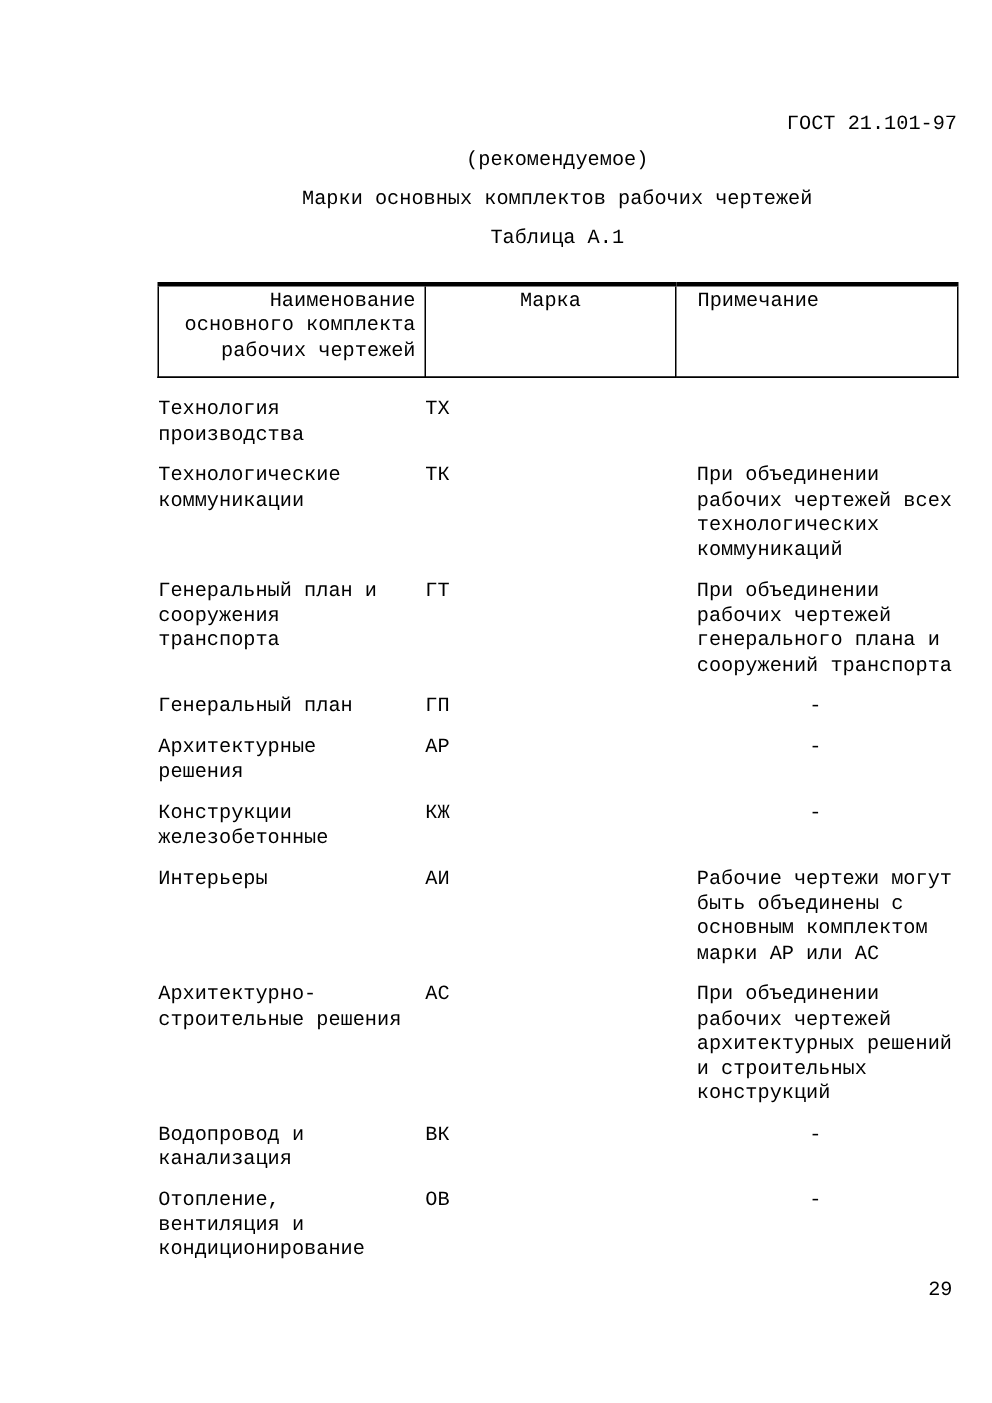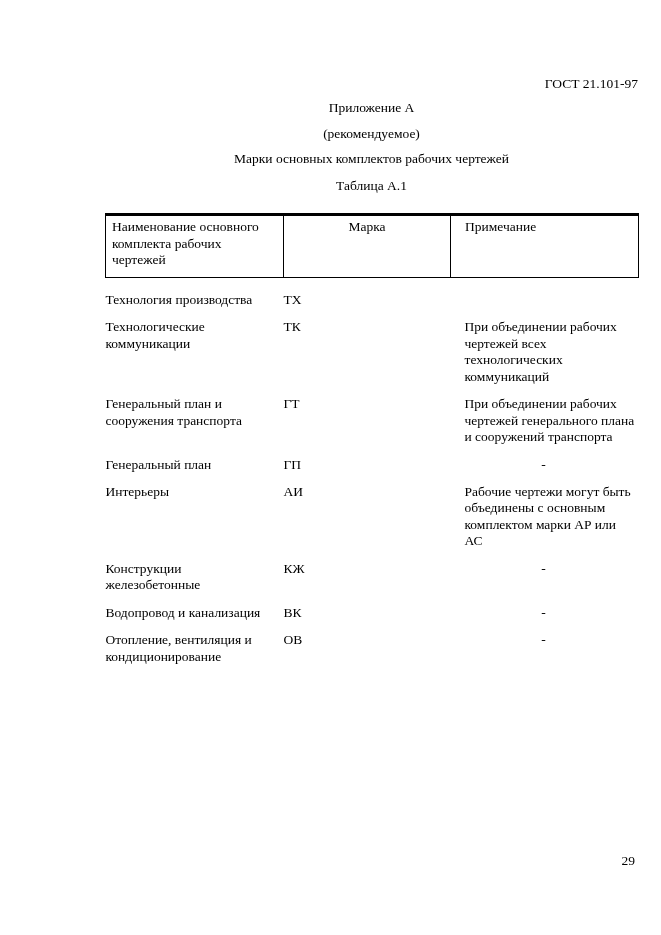--- a/index.html
+++ b/index.html
@@ -6,21 +6,21 @@
     margin: 0;
     padding: 0;
     background: #ffffff;
   }
   .page {
     position: relative;
     width: 661px;
     height: 935px;
     background: #ffffff;
     color: #000000;
-    font-family: Liberation Serif, serif;
+    font-family: Liberation Mono, monospace;
     font-size: 13.5px;
     line-height: 1.22;
     overflow: hidden;
   }
   .content {
     position: absolute;
     left: 105px;
     top: 76px;
     width: 533px;
   }
@@ -52,21 +52,21 @@
   table.marks-table col.c-name { width: 178px; }
   table.marks-table col.c-mark { width: 167px; }
   table.marks-table col.c-note { width: 188px; }
   table.marks-table thead th {
     border: 1px solid #000;
     border-top: 3px solid #000;
     font-weight: normal;
     vertical-align: top;
     padding: 3px 6px 8px 6px;
   }
-  table.marks-table thead th.h-name { text-align: left; }
+  table.marks-table thead th.h-name { text-align: right; }
   table.marks-table thead th.h-mark { text-align: center; }
   table.marks-table thead th.h-note { text-align: left; padding-left: 14px; }
   table.marks-table tbody td {
     vertical-align: top;
     padding: 0 0 11px 0;
     border: none;
   }
   table.marks-table tbody tr:first-child td { padding-top: 14px; }
   td.cell-name { padding-right: 8px !important; padding-bottom: 11px; margin-left: 40px; }
   td.cell-mark { text-align: left; }
@@ -79,21 +79,20 @@
   }
 </style>
 </head>
 <body>
 
 <div class="page">
   <div class="content">
 
     <div class="gost-header">ГОСТ 21.101-97</div>
 
-    <div class="centered appendix-title">Приложение А</div>
     <div class="centered appendix-subtitle">(рекомендуемое)</div>
     <div class="centered section-title">Марки основных комплектов рабочих чертежей</div>
 
     <div class="table-label">Таблица А.1</div>
 
     <table class="marks-table">
       <colgroup>
         <col class="c-name">
         <col class="c-mark">
         <col class="c-note">
@@ -120,28 +119,38 @@
           <td class="cell-name">Генеральный план и сооружения транспорта</td>
           <td class="cell-mark">ГТ</td>
           <td class="cell-note">При объединении рабочих чертежей генерального плана и сооружений транспорта</td>
         </tr>
         <tr>
           <td class="cell-name">Генеральный план</td>
           <td class="cell-mark">ГП</td>
           <td class="cell-note dash">-</td>
         </tr>
         <tr>
+          <td class="cell-name">Архитектурные решения</td>
+          <td class="cell-mark">АР</td>
+          <td class="cell-note dash">-</td>
+        </tr>
+        <tr>
+          <td class="cell-name">Конструкции железобетонные</td>
+          <td class="cell-mark">КЖ</td>
+          <td class="cell-note dash">-</td>
+        </tr>
+        <tr>
           <td class="cell-name">Интерьеры</td>
           <td class="cell-mark">АИ</td>
           <td class="cell-note">Рабочие чертежи могут быть объединены с основным комплектом марки АР или АС</td>
         </tr>
         <tr>
-          <td class="cell-name">Конструкции железобетонные</td>
-          <td class="cell-mark">КЖ</td>
-          <td class="cell-note dash">-</td>
+          <td class="cell-name">Архитектурно-строительные решения</td>
+          <td class="cell-mark">АС</td>
+          <td class="cell-note">При объединении рабочих чертежей архитектурных решений и строительных конструкций</td>
         </tr>
         <tr>
           <td class="cell-name">Водопровод и канализация</td>
           <td class="cell-mark">ВК</td>
           <td class="cell-note dash">-</td>
         </tr>
         <tr>
           <td class="cell-name">Отопление, вентиляция и кондиционирование</td>
           <td class="cell-mark">ОВ</td>
           <td class="cell-note dash">-</td>

